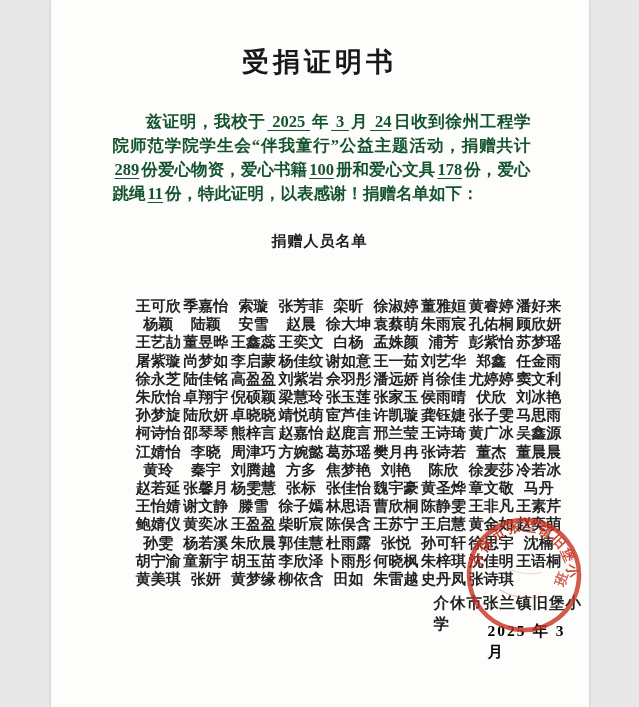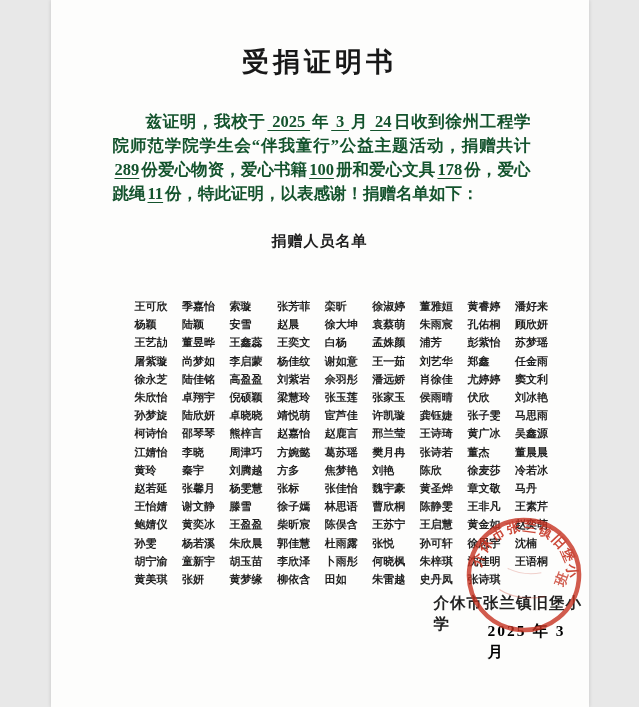--- a/index.html
+++ b/index.html
@@ -35,24 +35,25 @@
   .list-title {
     margin:26px 0 0 0;
     text-align:center;
     font-size:15px; font-weight:700; letter-spacing:1px;
     color:#202020;
   }
   .donor-grid {
     margin:46px 26px 0 84px;
     display:grid;
     grid-template-columns:repeat(9,1fr);
-    font-size:11px; font-weight:600;
+    font-size:15px; font-weight:600;
     line-height:18.2px;
     color:#232323;
     white-space:nowrap;
+    text-align:center;
   }
   .footer-school {
     position:absolute; left:383px; top:593px;
     font-size:15.5px; font-weight:600; letter-spacing:1px;
     color:#232323;
   }
   .footer-date {
     position:absolute; left:437px; top:621px;
     font-size:15.5px; font-weight:600; letter-spacing:2px;
     color:#000000;

